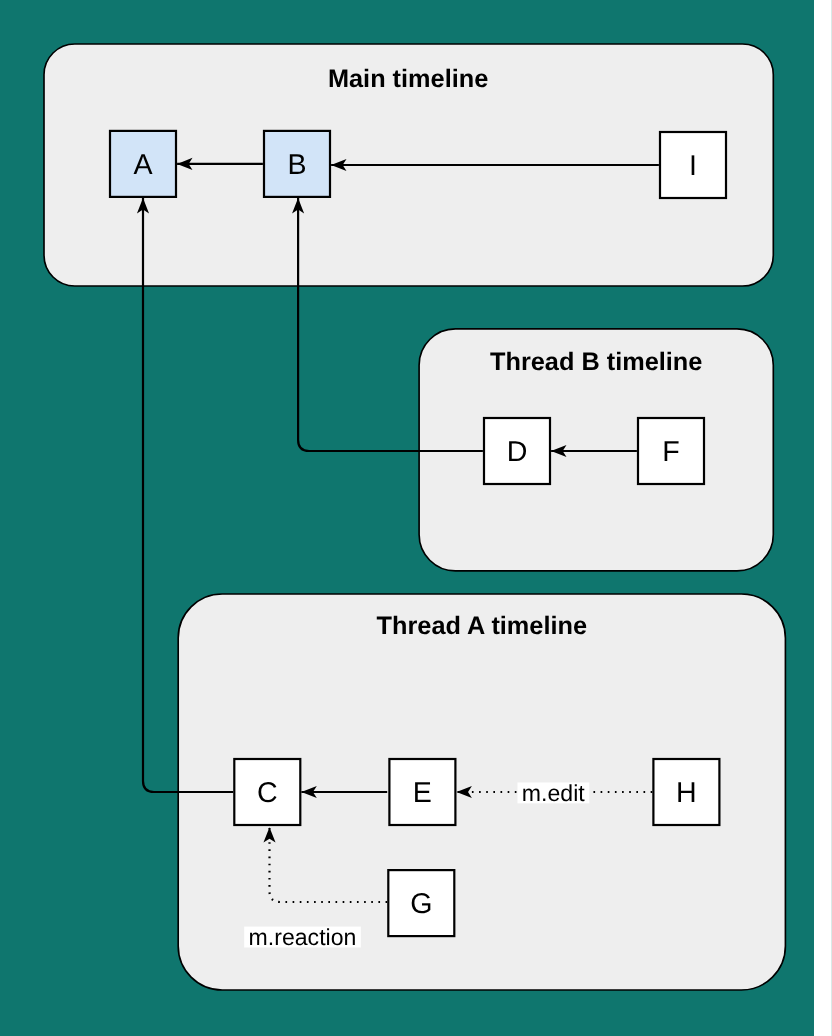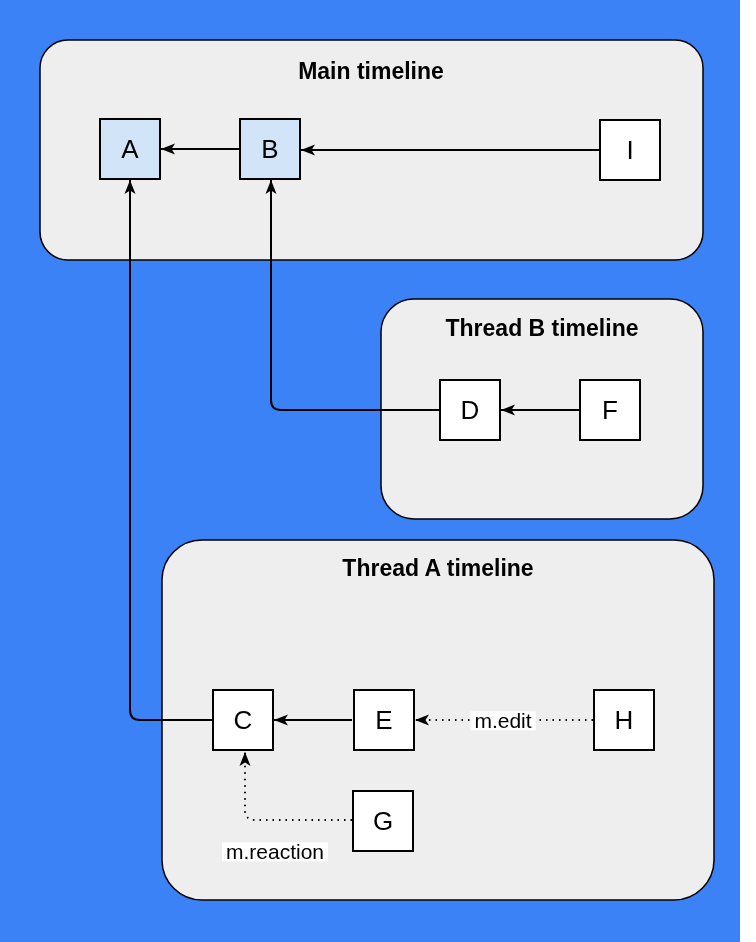--- a/index.html
+++ b/index.html
@@ -1,20 +1,20 @@
 <!DOCTYPE html>
 <html><head>
 <meta charset="utf-8">
 <style>
   html, body { margin: 0; padding: 0; background: #ffffff; }
   .stage {
     width: 740px;
     height: 942px;
     position: relative;
-    background: #3b82f6;
+    background: #0f766e;
     font-family: "Liberation Sans", sans-serif;
   }
   svg { display: block; }
   .container-title {
     font-family: "Liberation Sans", sans-serif;
     font-size: 23px;
     font-weight: bold;
     fill: #000000;
   }
   .node-label {

